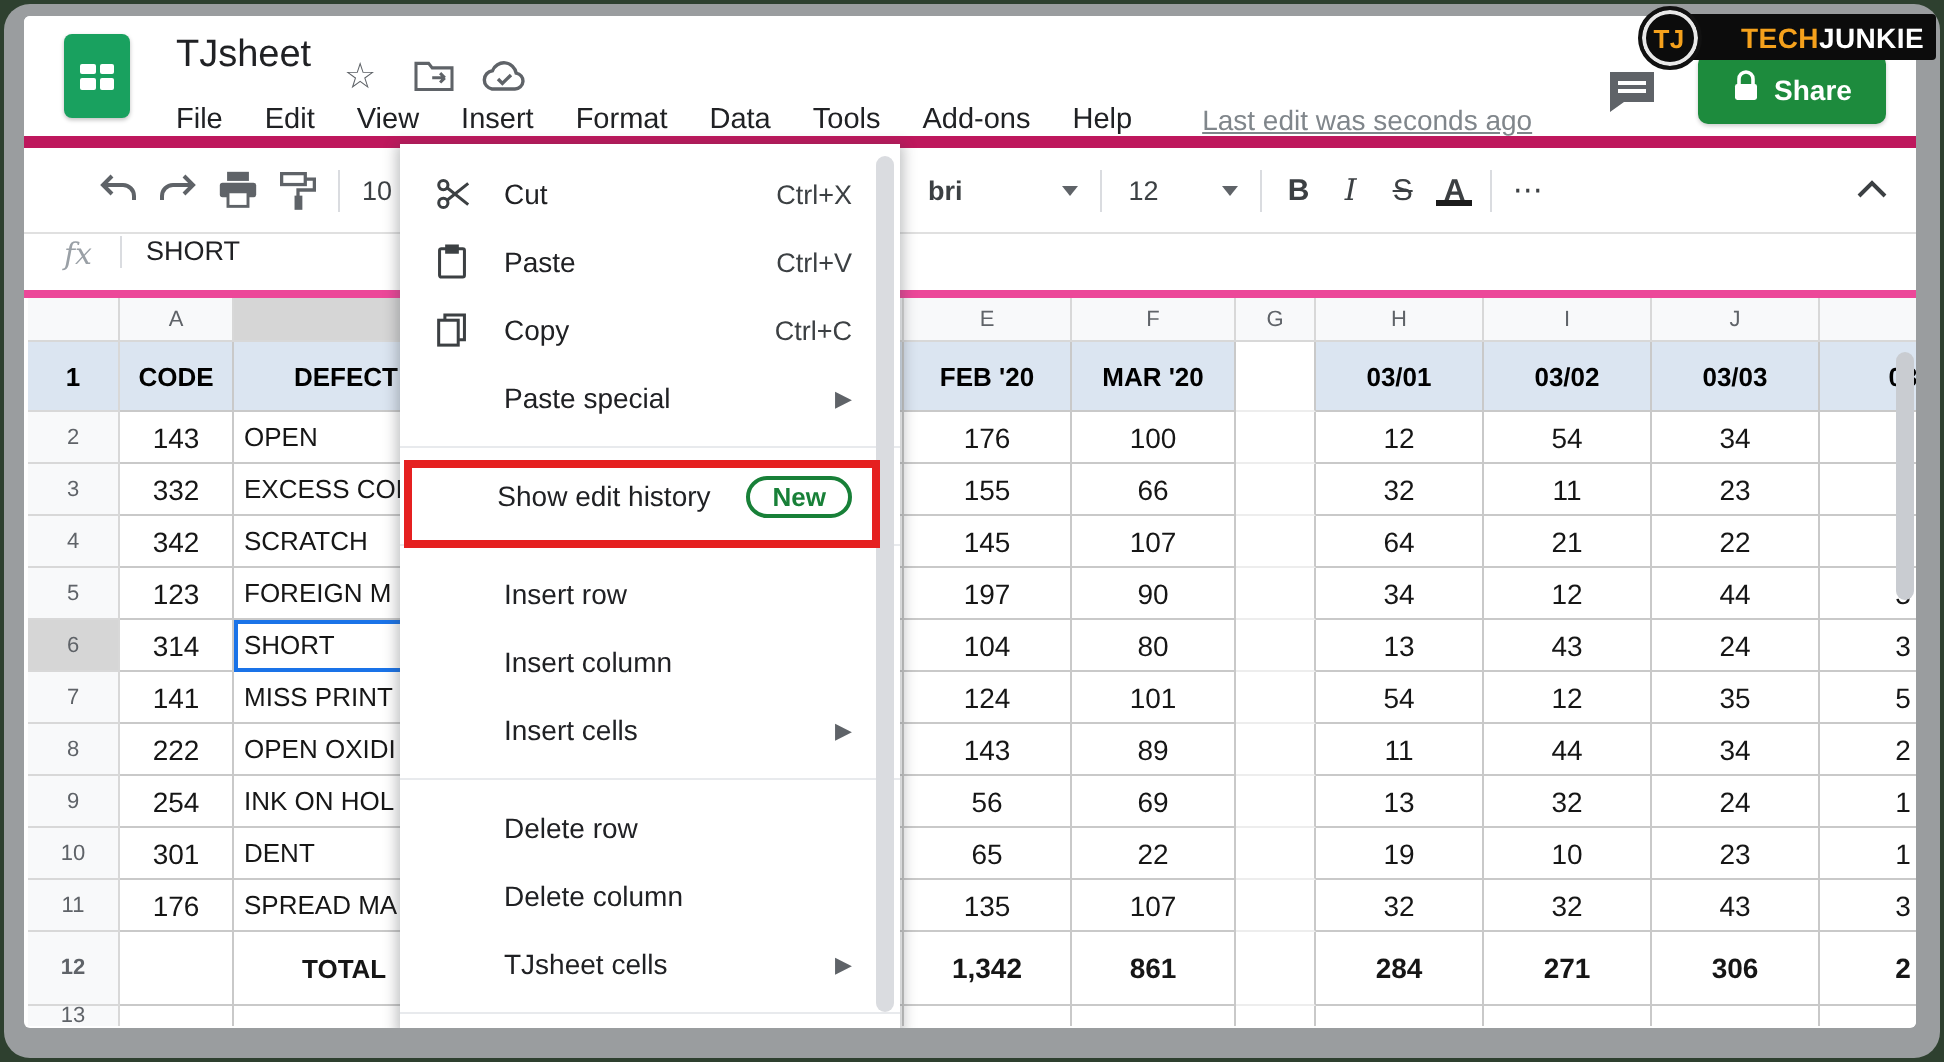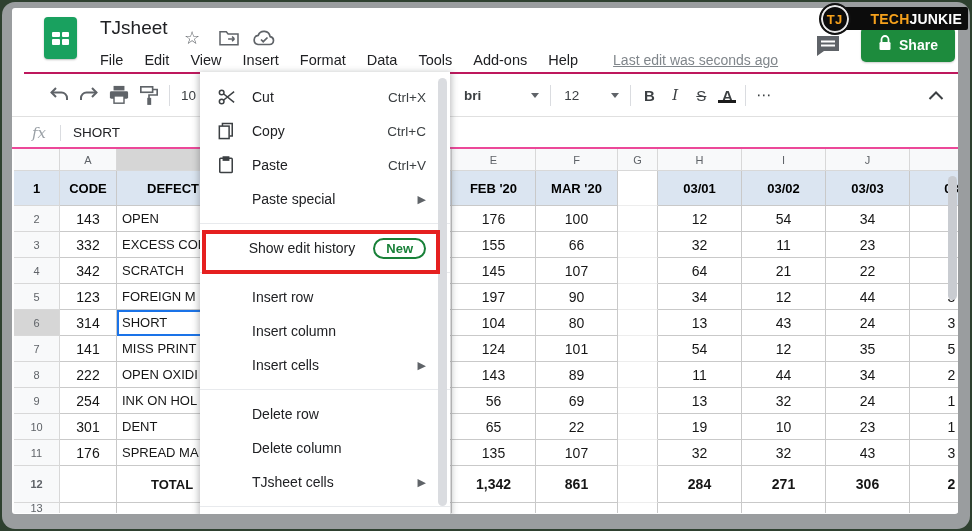--- a/index.html
+++ b/index.html
@@ -4,21 +4,21 @@
 <style>
   * { margin:0; padding:0; box-sizing:border-box; }
   html,body { width:972px; height:531px; font-family:"Liberation Sans", sans-serif; }
   body { background:#2e402f; position:relative; overflow:hidden; }
 
   .frame { position:absolute; inset:2px; background:#9a9d9f; border-radius:13px; }
   .content { position:absolute; left:10px; top:6px; right:12px; bottom:15px;
              background:#fff; border-radius:3px; overflow:hidden; }
 
   
-  .titlebar { position:absolute; left:12px; top:0; right:0; height:66px; background:#fff; border-bottom:2px solid #be185d;padding-left:36px; }
+  .titlebar { position:absolute; left:0; top:0; right:0; height:66px; background:#fff; border-bottom:6px solid #be185d;padding-left:36px; }
   .sheets-logo { position:absolute; left:20px; top:9px; width:33px; height:42px; background:#19a15f; border-radius:4px;
                  display:flex; align-items:center; justify-content:center; box-shadow:0 1px 2px rgba(0,0,0,.25); }
   .sheets-logo .gridglyph { width:17px; height:13px; display:grid; grid-template-columns:1fr 1fr; grid-template-rows:1fr 1fr; gap:2px; }
   .sheets-logo .gridglyph span { background:#fff; border-radius:1px; }
   .doc-title { position:absolute; left:76px; top:9px; font-size:19px; color:#202124; }
   .tb-icon { position:absolute; top:21px; color:#5f6368; cursor:pointer; }
   .star { left:160px; font-size:18px; line-height:18px; }
   .folder { left:194px; } .cloud { left:228px; }
   .menubar { position:absolute; left:76px; top:44px; display:flex; gap:21px; font-size:14.5px; color:#202124; align-items:center; }
   .menubar .mitem { cursor:pointer; }
@@ -44,22 +44,22 @@
   .t-btn { width:30px; height:30px; display:flex; align-items:center; justify-content:center; color:#5f6368; cursor:pointer; border-radius:3px; }
   .t-sep { width:1px; height:21px; background:#dadce0; margin:0 5px; }
   .t-text { font-size:13.5px; color:#3c4043; }
   .caret { width:0; height:0; border-left:4px solid transparent; border-right:4px solid transparent; border-top:5px solid #5f6368; margin:0 6px; }
   .fmt { font-size:15px; color:#3c4043; width:26px; text-align:center; cursor:pointer; }
   .color-a { position:relative; font-weight:bold; }
   .color-a::after { content:""; position:absolute; left:4px; right:4px; bottom:1px; height:3px; background:#1b1b1b; }
   .collapse { position:absolute; right:14px; top:12px; cursor:pointer; }
 
   
-  .formulabar { position:absolute; left:0; top:110px; right:0; height:31px; background:#fff; border-bottom:2px solid #ec4899;
-                display:flex; align-items:center; }
+  .formulabar { position:absolute; left:0; top:110px; right:0; height:31px; background:#fff; border-bottom:4px solid #ec4899;
+                display:flex; }
   .fx { font-family:"DejaVu Serif", serif; font-style:italic; color:#9aa0a6; font-size:15px; margin-left:20px; }
   .fx-sep { width:1px; height:16px; background:#dadce0; margin:0 12px 0 14px; }
   .fx-value { font-size:13.5px; color:#202124; }
 
   
   .grid { position:absolute; left:2px; top:141px; right:0; bottom:0; overflow:hidden; font-size:14px; color:#161616; }
   .grow { display:flex; }
   .cell { border-right:1px solid #c9c9c9; border-bottom:1px solid #c9c9c9; display:flex; align-items:center;
           justify-content:center; overflow:hidden; white-space:nowrap; background:#fff; flex:none; }
   .hcell { background:#f8f9fa; border-right:1px solid #d8d8d8; border-bottom:1px solid #d8d8d8;
@@ -418,38 +418,38 @@
               <circle cx="4" cy="14" r="2.6"></circle>
               <path d="M6.3 5.6L18 15M6.3 12.4L18 3"></path>
             </svg>
           </span>
           <span class="mi-label">Cut</span>
           <span class="mi-right">Ctrl+X</span>
         </div>
         <div class="menu-item">
           <span class="mi-icon">
             <svg width="16" height="18" viewBox="0 0 18 20" fill="none" stroke="#3c4043" stroke-width="1.7">
+              <rect x="2" y="2.5" width="14" height="16" rx="1"></rect>
+              <rect x="6" y="1" width="6" height="3.5" fill="#3c4043"></rect>
+            </svg>
+          </span>
+          <span class="mi-label">Paste</span>
+          <span class="mi-right">Ctrl+V</span>
+        </div>
+        <div class="menu-item">
+          <span class="mi-icon">
+            <svg width="16" height="18" viewBox="0 0 18 20" fill="none" stroke="#3c4043" stroke-width="1.7">
               <rect x="1.5" y="4.5" width="11" height="14"></rect>
               <path d="M5 4.5V1.5h11v14h-3"></path>
             </svg>
           </span>
           <span class="mi-label">Copy</span>
           <span class="mi-right">Ctrl+C</span>
         </div>
         <div class="menu-item">
-          <span class="mi-icon">
-            <svg width="16" height="18" viewBox="0 0 18 20" fill="none" stroke="#3c4043" stroke-width="1.7">
-              <rect x="2" y="2.5" width="14" height="16" rx="1"></rect>
-              <rect x="6" y="1" width="6" height="3.5" fill="#3c4043"></rect>
-            </svg>
-          </span>
-          <span class="mi-label">Paste</span>
-          <span class="mi-right">Ctrl+V</span>
-        </div>
-        <div class="menu-item">
           <span class="mi-icon"></span>
           <span class="mi-label">Paste special</span>
           <span class="mi-sub">▶</span>
         </div>
         <div class="menu-divider"></div>
         <div class="menu-item">
           <span class="mi-icon"></span>
           <span class="mi-label">Show edit history</span>
           <span class="new-badge">New</span>
         </div>

